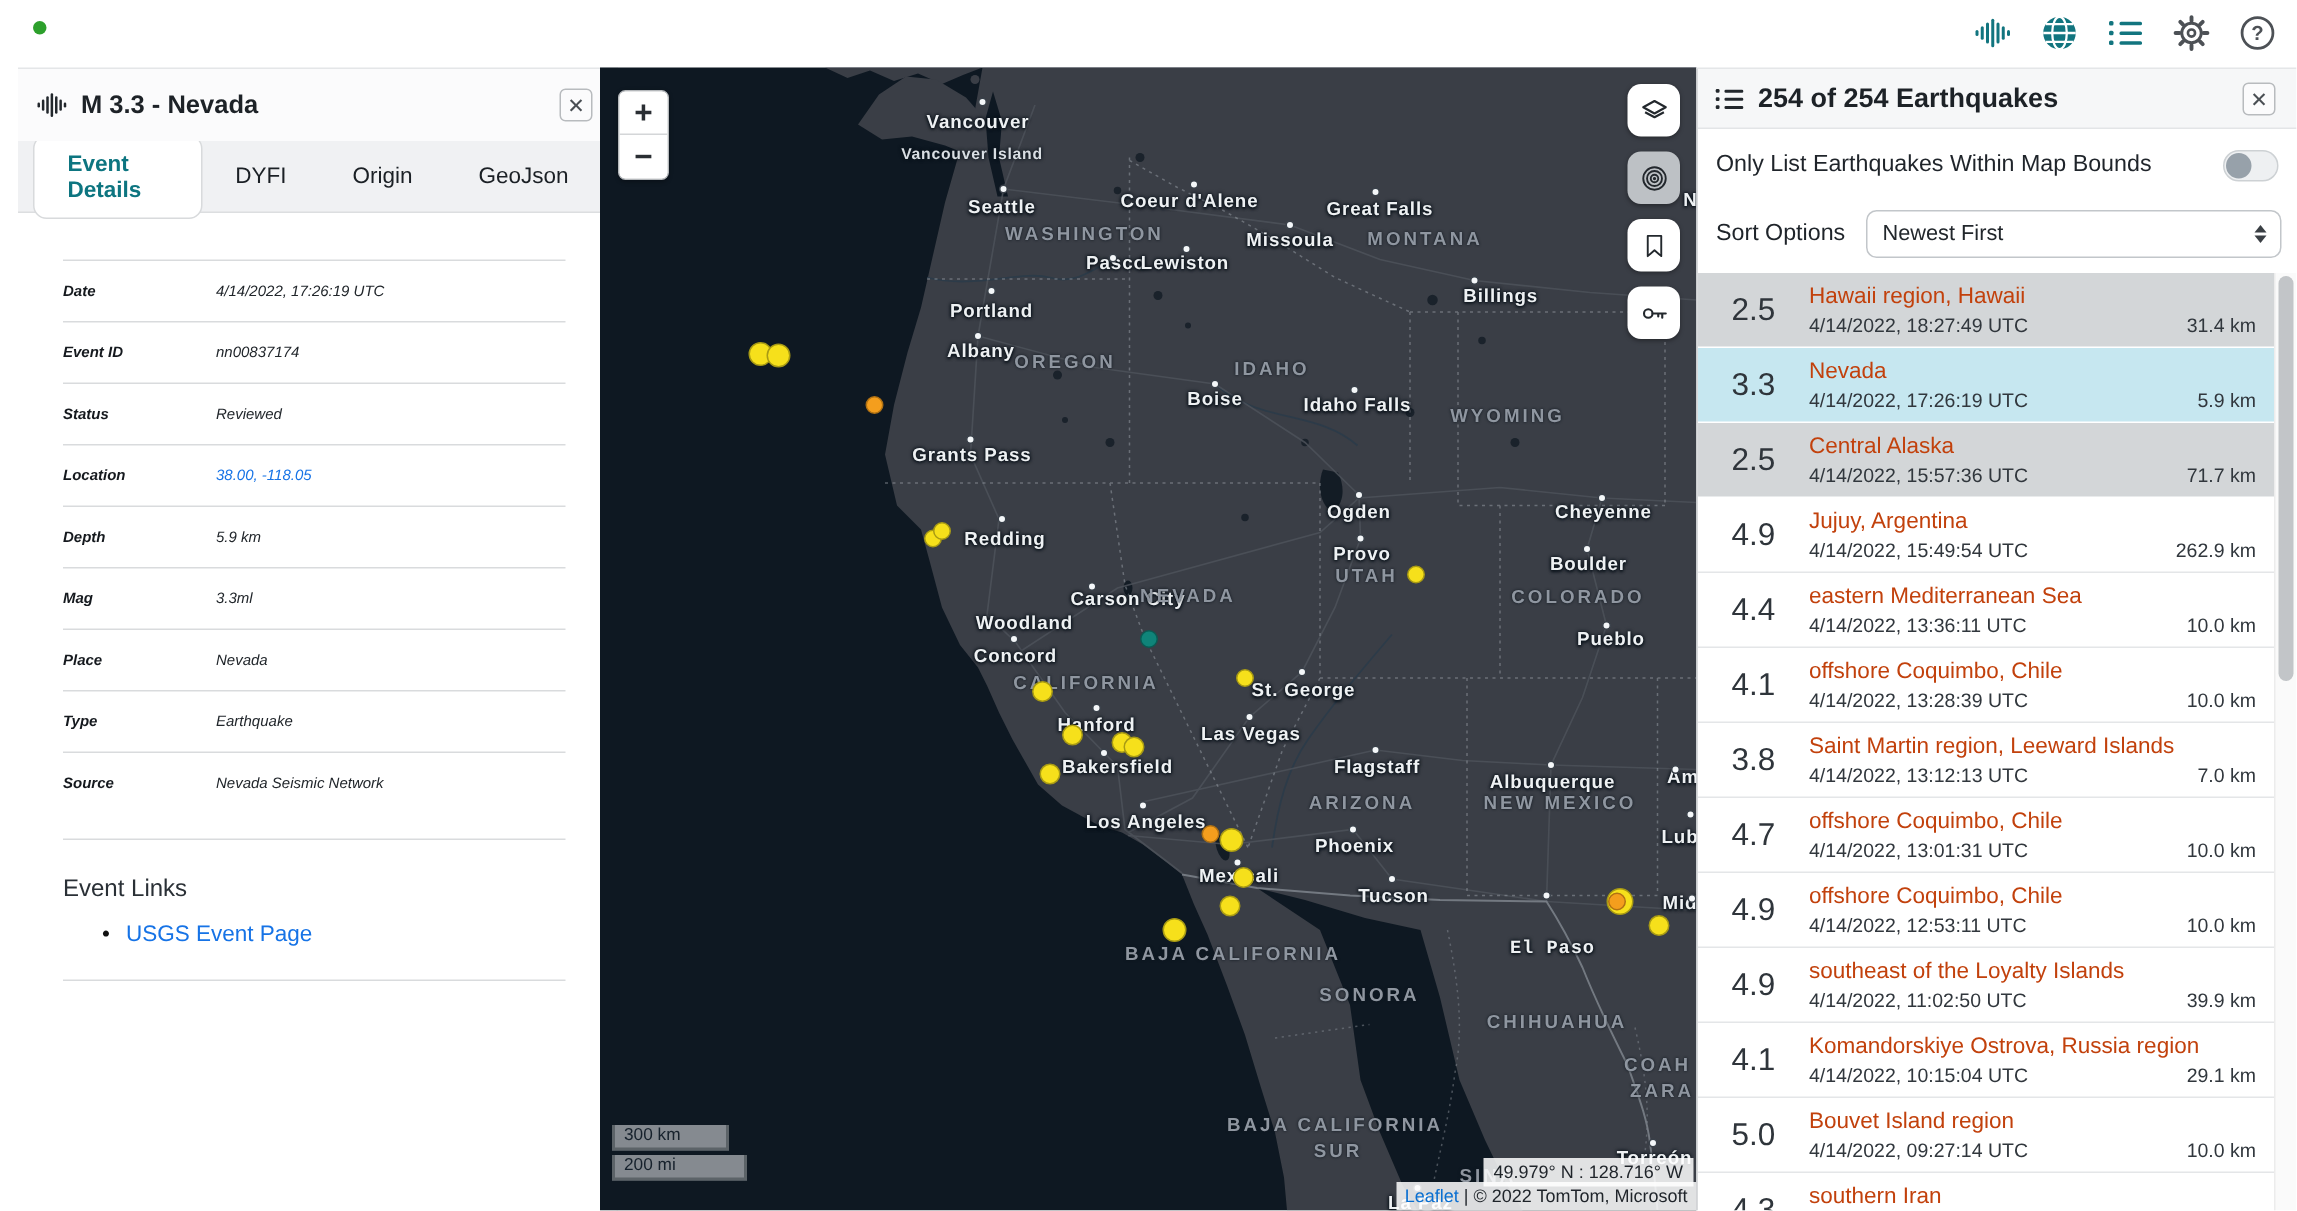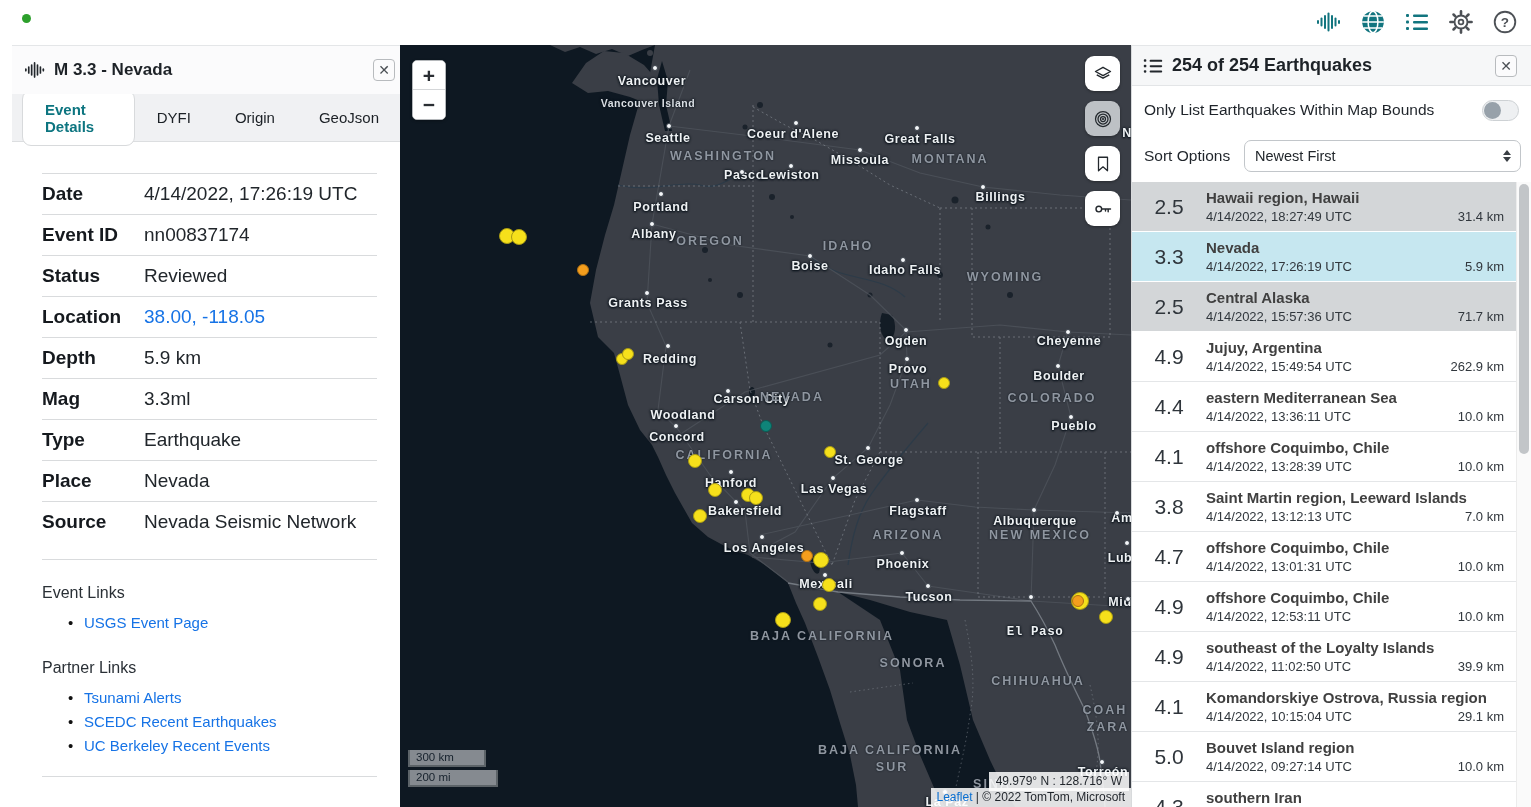--- a/index.html
+++ b/index.html
@@ -21,21 +21,21 @@
   
   .panel-head { position:relative; height:48px; background:#fbfbfc; display:flex; align-items:center; padding:0 12px; }
   .panel-head h1 { font-size:17px; font-weight:700; color:#1d2227; margin-left:8px; }
   .close-btn { position:absolute; right:16px; top:13px; width:22px; height:22px; border:1px solid #b8bbbe; border-radius:4px; background:#fbfbfc; color:#4a4f54; font-size:14px; line-height:1; display:flex; align-items:center; justify-content:center; cursor:pointer; }
   .tabs { height:48px; background:#f0f1f3; border-bottom:1px solid #dcdee0; display:flex; align-items:center; padding:0 10px; }
   .tab { font-size:15px; color:#1b2025; font-weight:500; padding:10px 22px; cursor:pointer; }
   .tab.active { background:#fff; border:1px solid #d8dadc; border-radius:9px; color:#0d7580; font-weight:600; }
   .panel-scroll { position:relative; height:666px; overflow:hidden; padding:0 34px 0 30px; }
   table.details { width:100%; border-collapse:collapse; margin-top:31px; }
   table.details tr { border-top:1px solid #d9dbdd; }
-  table.details td { height:41px; font-size:19px; vertical-align:middle; }
+  table.details td { height:41px; font-size:10px; vertical-align:middle;font-style:italic; }
   td.dlabel { font-weight:700; width:102px; color:#15191e; }
   td.dvalue { color:#21262b; }
   td.dvalue a { color:#1673e6; text-decoration:none; cursor:pointer; }
   .divider { border-top:1px solid #d9dbdd; margin-top:16px; }
   .links-block { margin-top:24px; }
   .links-block h2 { font-size:16px; font-weight:400; color:#2a3036; margin-bottom:9px; }
   .links-block ul { list-style:none; margin-left:26px; }
   .links-block li { font-size:15px; line-height:24px; position:relative; padding-left:16px; }
   .links-block li::before { content:"•"; position:absolute; left:0; color:#111; }
   .links-block a { color:#1673e6; text-decoration:none; cursor:pointer; }
@@ -82,21 +82,21 @@
   .select .caret { position:absolute; right:9px; display:flex; flex-direction:column; gap:2px; }
   .select .caret i { display:block; width:0; height:0; border-left:4px solid transparent; border-right:4px solid transparent; }
   .select .caret i.up { border-bottom:5px solid #3a3f44; }
   .select .caret i.dn { border-top:5px solid #3a3f44; }
   .qlist { position:absolute; top:136px; left:0; right:15px; bottom:0; overflow:hidden; }
   .qrow { height:50px; display:flex; align-items:stretch; background:#fff; border-bottom:1px solid #e4e6e8; cursor:pointer; }
   .qrow.gray { background:#d3d6d8; border-bottom:1px solid #fff; }
   .qrow.selected { background:#c6e7f0; border-bottom:1px solid #fff; }
   .qmag { width:74px; display:flex; align-items:center; justify-content:center; font-size:21px; font-weight:500; color:#2f353b; }
   .qbody { flex:1; padding:6px 12px 0 0; }
-  .qplace { font-size:15px; color:#404040; line-height:19px; white-space:nowrap;font-weight:bold; }
+  .qplace { font-size:15px; color:#c2410c; line-height:19px; white-space:nowrap; }
   .qmeta { display:flex; justify-content:space-between; font-size:13px; color:#31373d; margin-top:2px; }
   .rp-scroll { position:absolute; top:136px; right:0; bottom:0; width:15px; background:#fafafa; border-left:1px solid #ececec; }
   .rp-thumb { position:absolute; top:2px; left:2px; width:10px; height:270px; border-radius:5px; background:#c2c5c8; }
 </style>
 </head>
 <body>
 
 <div class="app">
 
   <header class="topbar">
@@ -204,47 +204,39 @@
             </tr>
             <tr>
               <td class="dlabel">Depth</td>
               <td class="dvalue">5.9 km</td>
             </tr>
             <tr>
               <td class="dlabel">Mag</td>
               <td class="dvalue">3.3ml</td>
             </tr>
             <tr>
+              <td class="dlabel">Place</td>
+              <td class="dvalue">Nevada</td>
+            </tr>
+            <tr>
               <td class="dlabel">Type</td>
               <td class="dvalue">Earthquake</td>
-            </tr>
-            <tr>
-              <td class="dlabel">Place</td>
-              <td class="dvalue">Nevada</td>
             </tr>
             <tr>
               <td class="dlabel">Source</td>
               <td class="dvalue">Nevada Seismic Network</td>
             </tr>
           </tbody>
         </table>
       <div class="divider"></div>
       <div>
           <div class="links-block">
             <h2>Event Links</h2>
             <ul>
               <li><a>USGS Event Page</a></li>
-            </ul>
-          </div>
-          <div class="links-block">
-            <h2>Partner Links</h2>
-            <ul>
-              <li><a>Tsunami Alerts</a></li>
-              <li><a>SCEDC Recent Earthquakes</a></li>
-              <li><a>UC Berkeley Recent Events</a></li>
             </ul>
           </div>
         </div>
       <div class="divider" style="margin-top:18px;"></div>
     </div>
     <div class="lp-thumb"></div>
   </aside>
 
   <main class="map">
     <svg class="base" width="731" height="762" viewBox="0 0 731 762">

